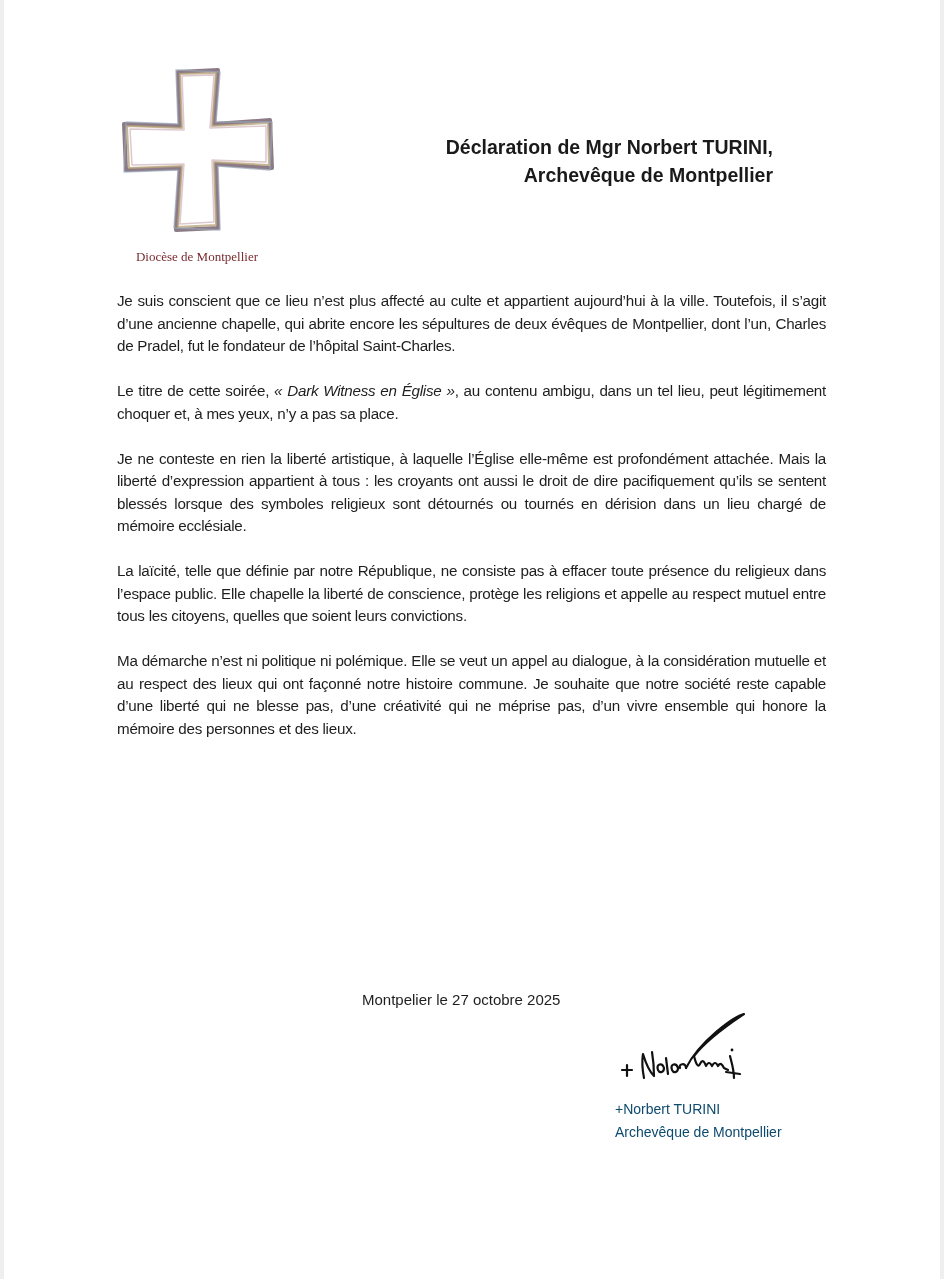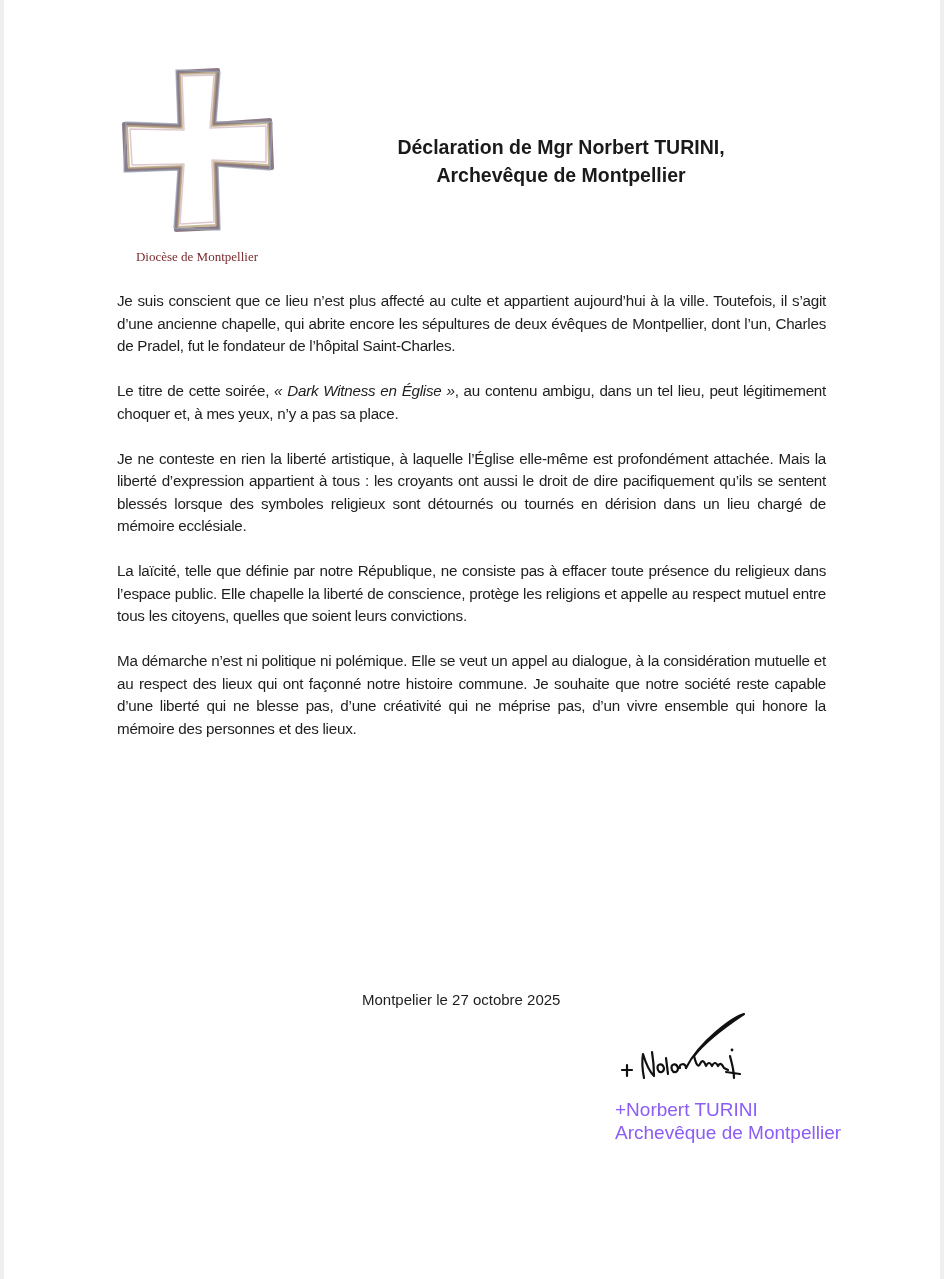--- a/index.html
+++ b/index.html
@@ -16,42 +16,42 @@
     .logo {
       position: absolute; left: 112px; top: 60px; width: 170px; height: 200px;
     }
     .logo svg { position: absolute; left: 8px; top: 4px; }
     .logo-caption {
       position: absolute; left: 0; top: 189px; width: 170px; text-align: center;
       font-family: "Liberation Serif", serif; font-size: 13px; color: #7a2b2f;
     }
 
     .title {
-      position: absolute; left: 316px; top: 133px; width: 490px;
-      text-align: center; font-weight: bold; font-size: 19.5px; line-height: 28px; color: #1a1a1a;
+      position: absolute; left: 283px; top: 133px; width: 490px;
+      text-align: right; font-weight: bold; font-size: 19.5px; line-height: 28px; color: #1a1a1a;
     }
 
     .body-text {
       position: absolute; left: 117px; top: 290px; width: 709px;
       font-family: "Liberation Sans Narrow", "Liberation Sans", sans-serif;
       font-size: 15.2px; line-height: 22.5px; text-align: justify;
       letter-spacing: -0.25px; color: #1e1e1e;
     }
     .body-text p { margin: 0 0 22.5px 0; }
     .body-text em { font-style: italic; }
 
     .date {
       position: absolute; left: 362px; top: 991px;
       font-size: 15px; color: #1e1e1e;
     }
     .signature {
       position: absolute; left: 612px; top: 1008px; width: 150px; height: 80px;
     }
     .signer {
-      position: absolute; left: 615px; top: 1098px; font-size: 19px; line-height: 23px; color: #8b5cf6;
+      position: absolute; left: 615px; top: 1098px; font-size: 14px; line-height: 23px; color: #0c4a6e;
     }
   </style>
 </head>
 <body>
 
 <div class="edge-left"></div>
 <div class="edge-right"></div>
 
 <div class="logo">
   <svg width="155" height="170" viewBox="0 0 155 170">

